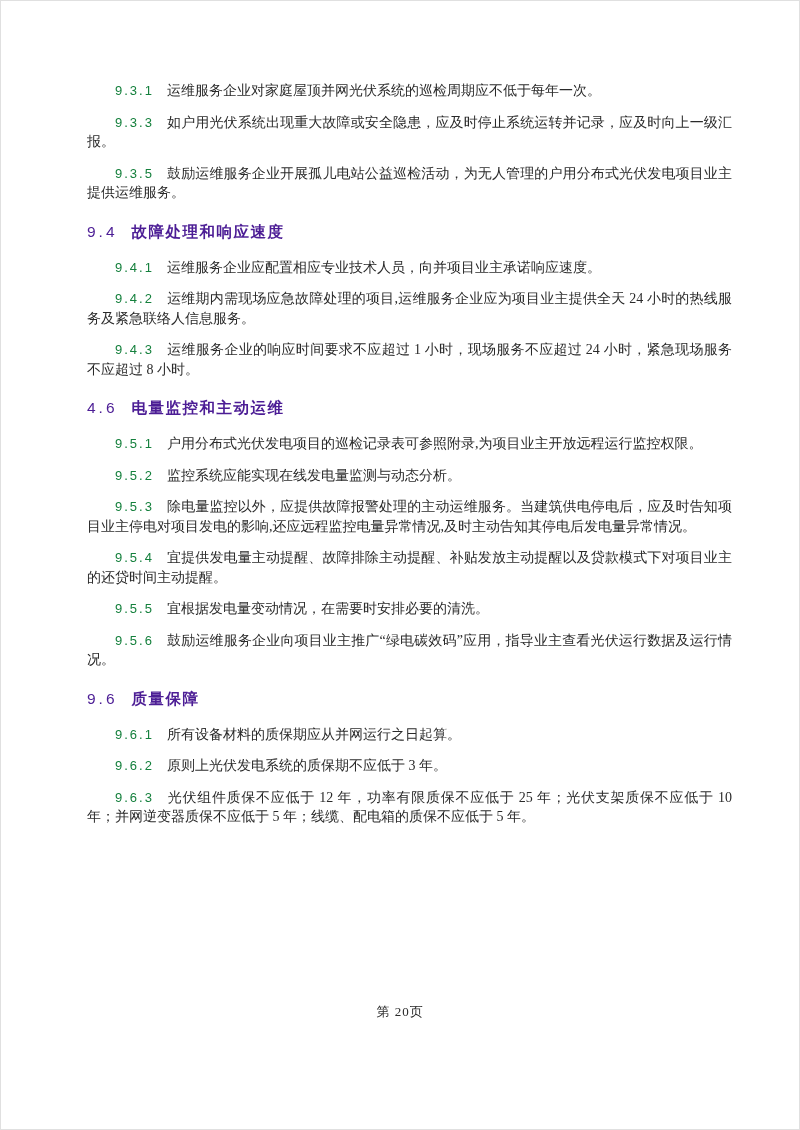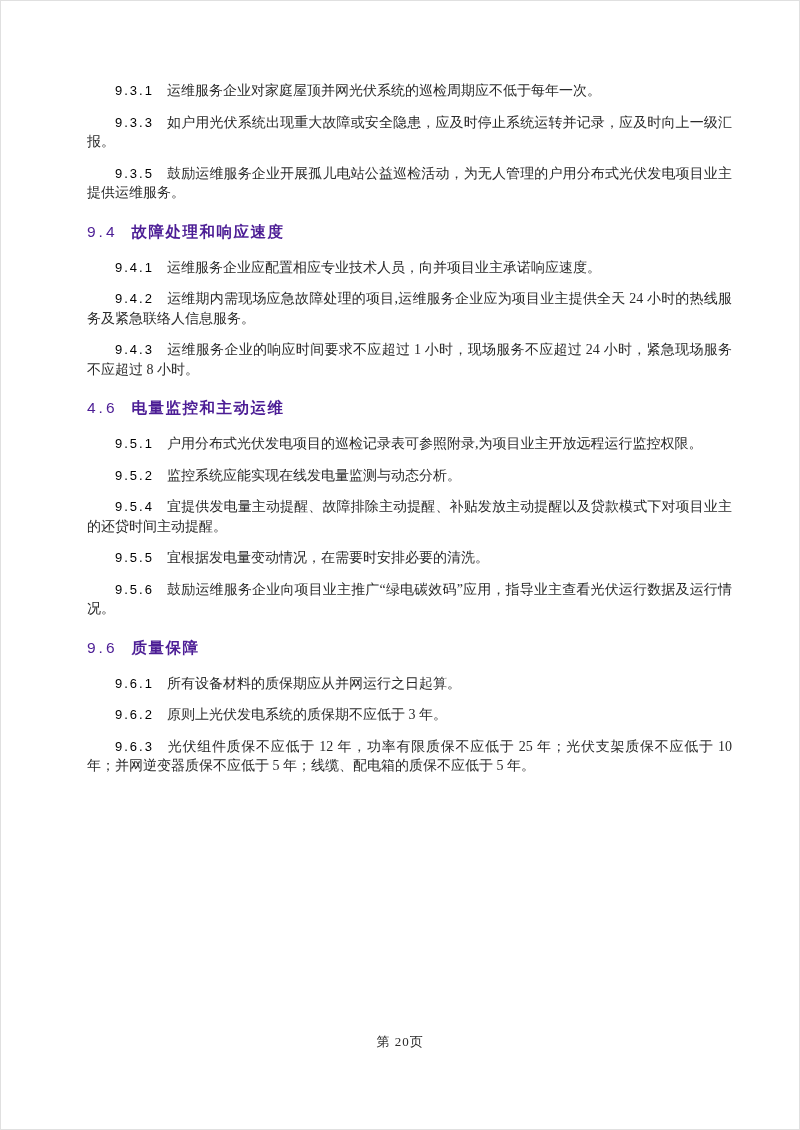--- a/index.html
+++ b/index.html
@@ -37,21 +37,21 @@
     line-height: 19.5px;
     text-align: justify;
     text-indent: 2em;
     color: #2a2a2a;
   }
   .cnum {
     font-family: "Liberation Sans", "DejaVu Sans", sans-serif;
     font-size: 13px;
     letter-spacing: 2px;
     margin-right: 13px;
-    color: #000000;
+    color: #15803d;
     white-space: nowrap;
   }
   h3.sec {
     margin: 18px 0 16px 0;
     font-family: "Liberation Sans", "DejaVu Sans", sans-serif;
     font-size: 15.5px;
     line-height: 21px;
     font-weight: 400;
     color: #4c1d95;
   }
@@ -59,21 +59,21 @@
     letter-spacing: 3px;
     margin-right: 14px;
     font-weight: 400;
   }
   .htitle {
     font-weight: 700;
     letter-spacing: 1.5px;
   }
   .footer {
     position: absolute;
-    top: 1032px;
+    top: 1002px;
     left: 0;
     width: 100%;
     text-align: center;
     font-size: 13px;
     color: #2a2a2a;
     letter-spacing: 1px;
   }
 </style>
 </head>
 <body>
@@ -97,20 +97,21 @@
 
     <p class="clause"><span class="cnum">9.4.3</span><span class="ctext">运维服务企业的响应时间要求不应超过 1 小时，现场服务不应超过 24 小时，紧急现场服务不应超过 8 小时。</span></p>
 
 
     <h3 class="sec"><span class="hnum">4.6</span><span class="htitle">电量监控和主动运维</span></h3>
 
     <p class="clause"><span class="cnum">9.5.1</span><span class="ctext">户用分布式光伏发电项目的巡检记录表可参照附录,为项目业主开放远程运行监控权限。</span></p>
 
     <p class="clause"><span class="cnum">9.5.2</span><span class="ctext">监控系统应能实现在线发电量监测与动态分析。</span></p>
 
+    <p class="clause"><span class="cnum">9.5.3</span><span class="ctext">除电量监控以外，应提供故障报警处理的主动运维服务。当建筑供电停电后，应及时告知项目业主停电对项目发电的影响,还应远程监控电量异常情况,及时主动告知其停电后发电量异常情况。</span></p>
 
     <p class="clause"><span class="cnum">9.5.4</span><span class="ctext">宜提供发电量主动提醒、故障排除主动提醒、补贴发放主动提醒以及贷款模式下对项目业主的还贷时间主动提醒。</span></p>
 
     <p class="clause"><span class="cnum">9.5.5</span><span class="ctext">宜根据发电量变动情况，在需要时安排必要的清洗。</span></p>
 
     <p class="clause"><span class="cnum">9.5.6</span><span class="ctext">鼓励运维服务企业向项目业主推广“绿电碳效码”应用，指导业主查看光伏运行数据及运行情况。</span></p>
 
     <h3 class="sec"><span class="hnum">9.6</span><span class="htitle">质量保障</span></h3>
 
     <p class="clause"><span class="cnum">9.6.1</span><span class="ctext">所有设备材料的质保期应从并网运行之日起算。</span></p>

